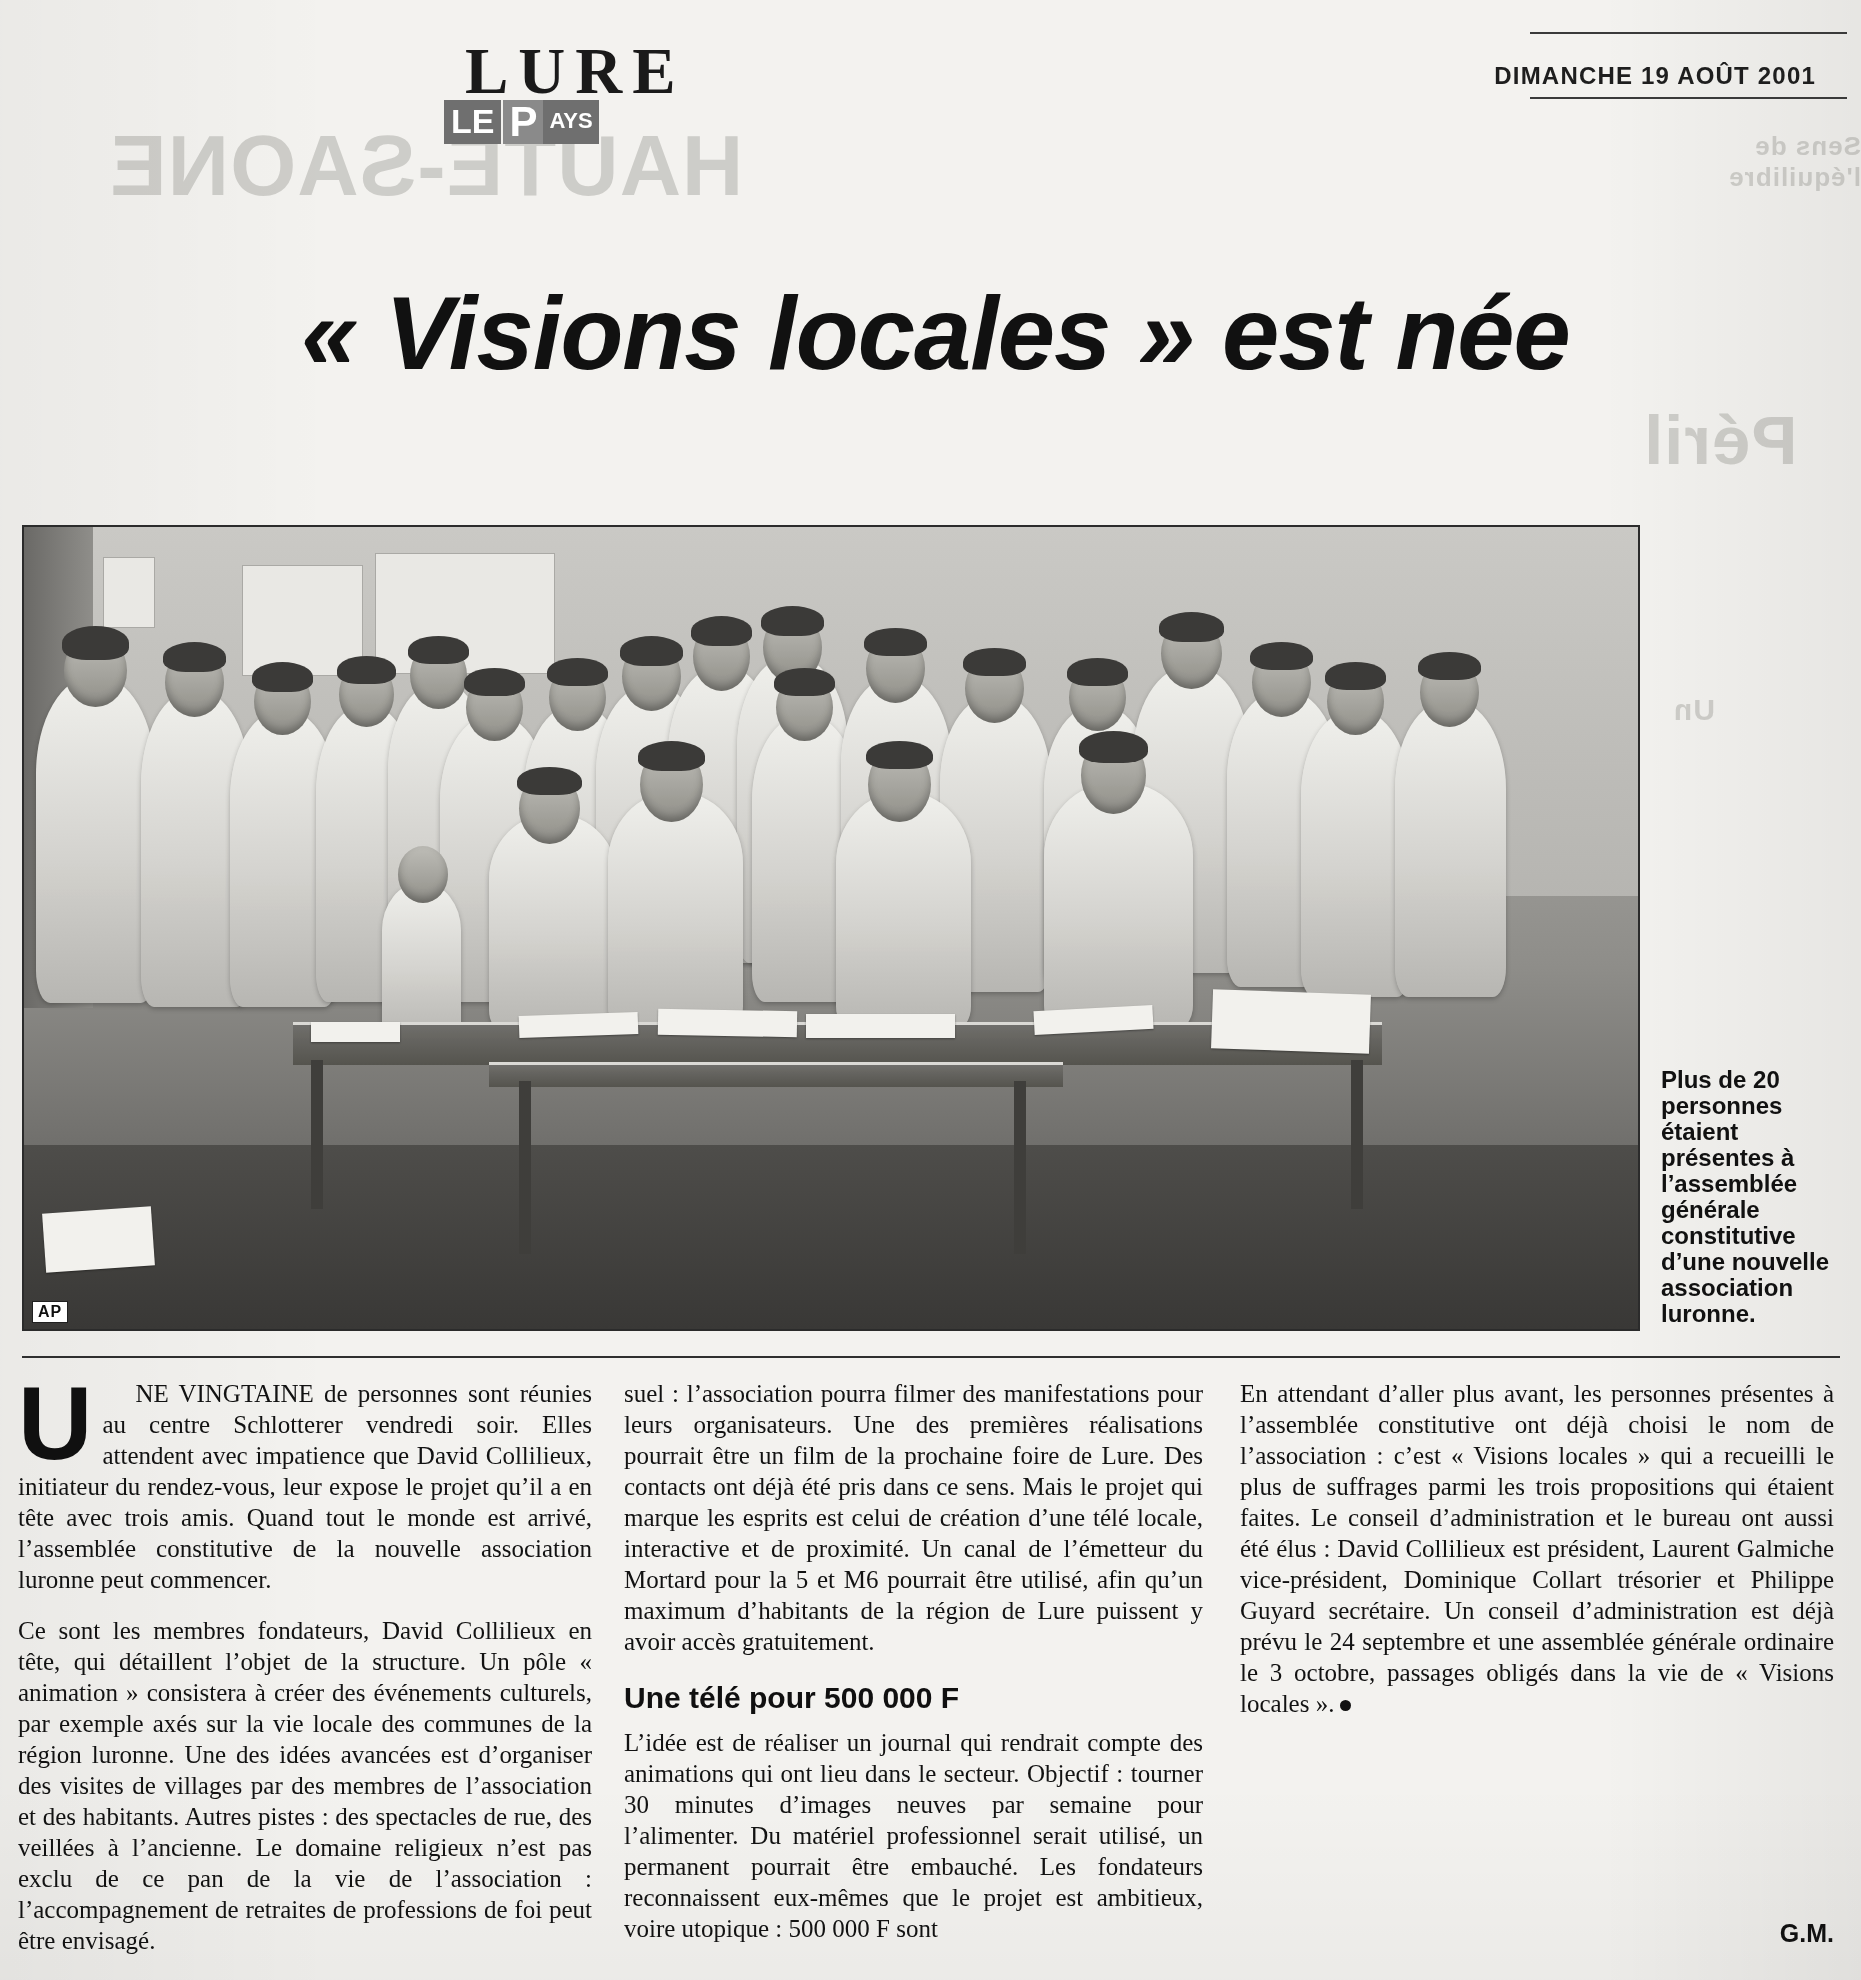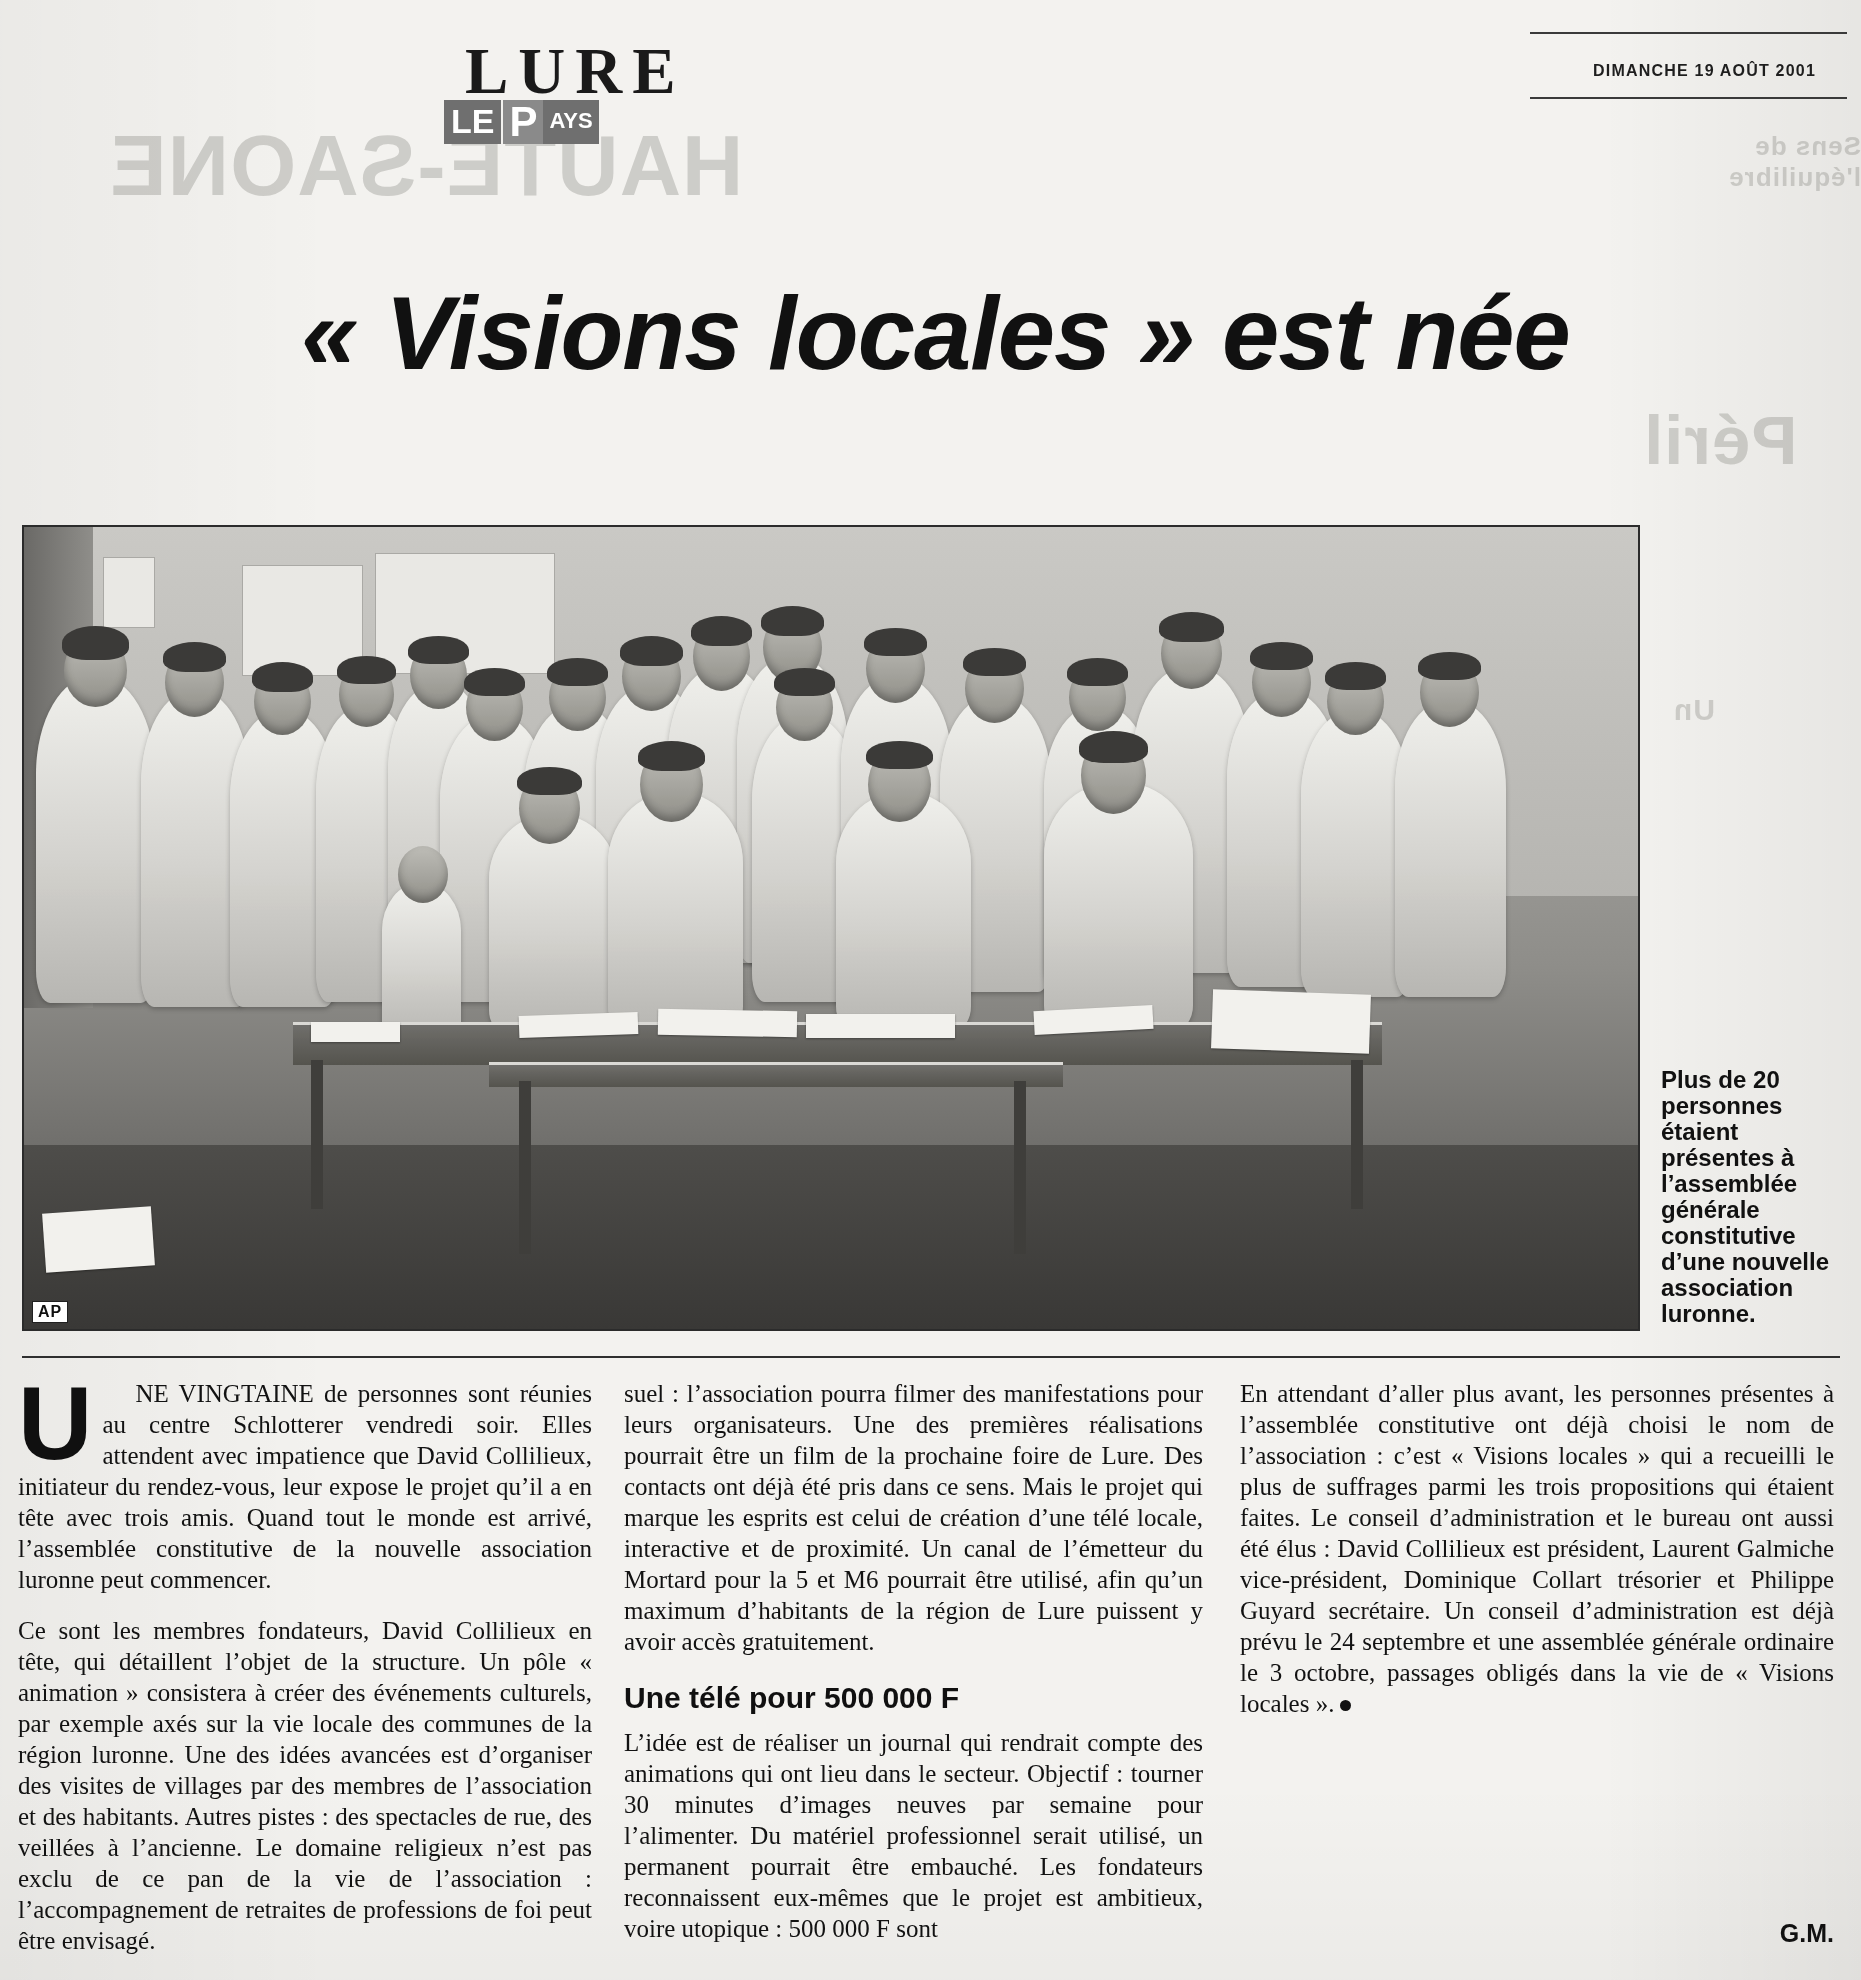--- a/index.html
+++ b/index.html
@@ -86,21 +86,21 @@
     color: #ffffff;
     font-weight: bold;
     font-size: 22px;
     padding: 2px 6px 4px 6px;
     line-height: 38px;
   }
   .dateline {
     position: absolute;
     right: 45px;
     top: 42px;
-    font-size: 16px;
+    font-size: 24px;
     font-weight: bold;
     letter-spacing: 1.2px;
     color: #1e1e1e;
   }
   .rule-top {
     position: absolute;
     left: 1530px;
     top: 12px;
     width: 317px;
     height: 2px;

